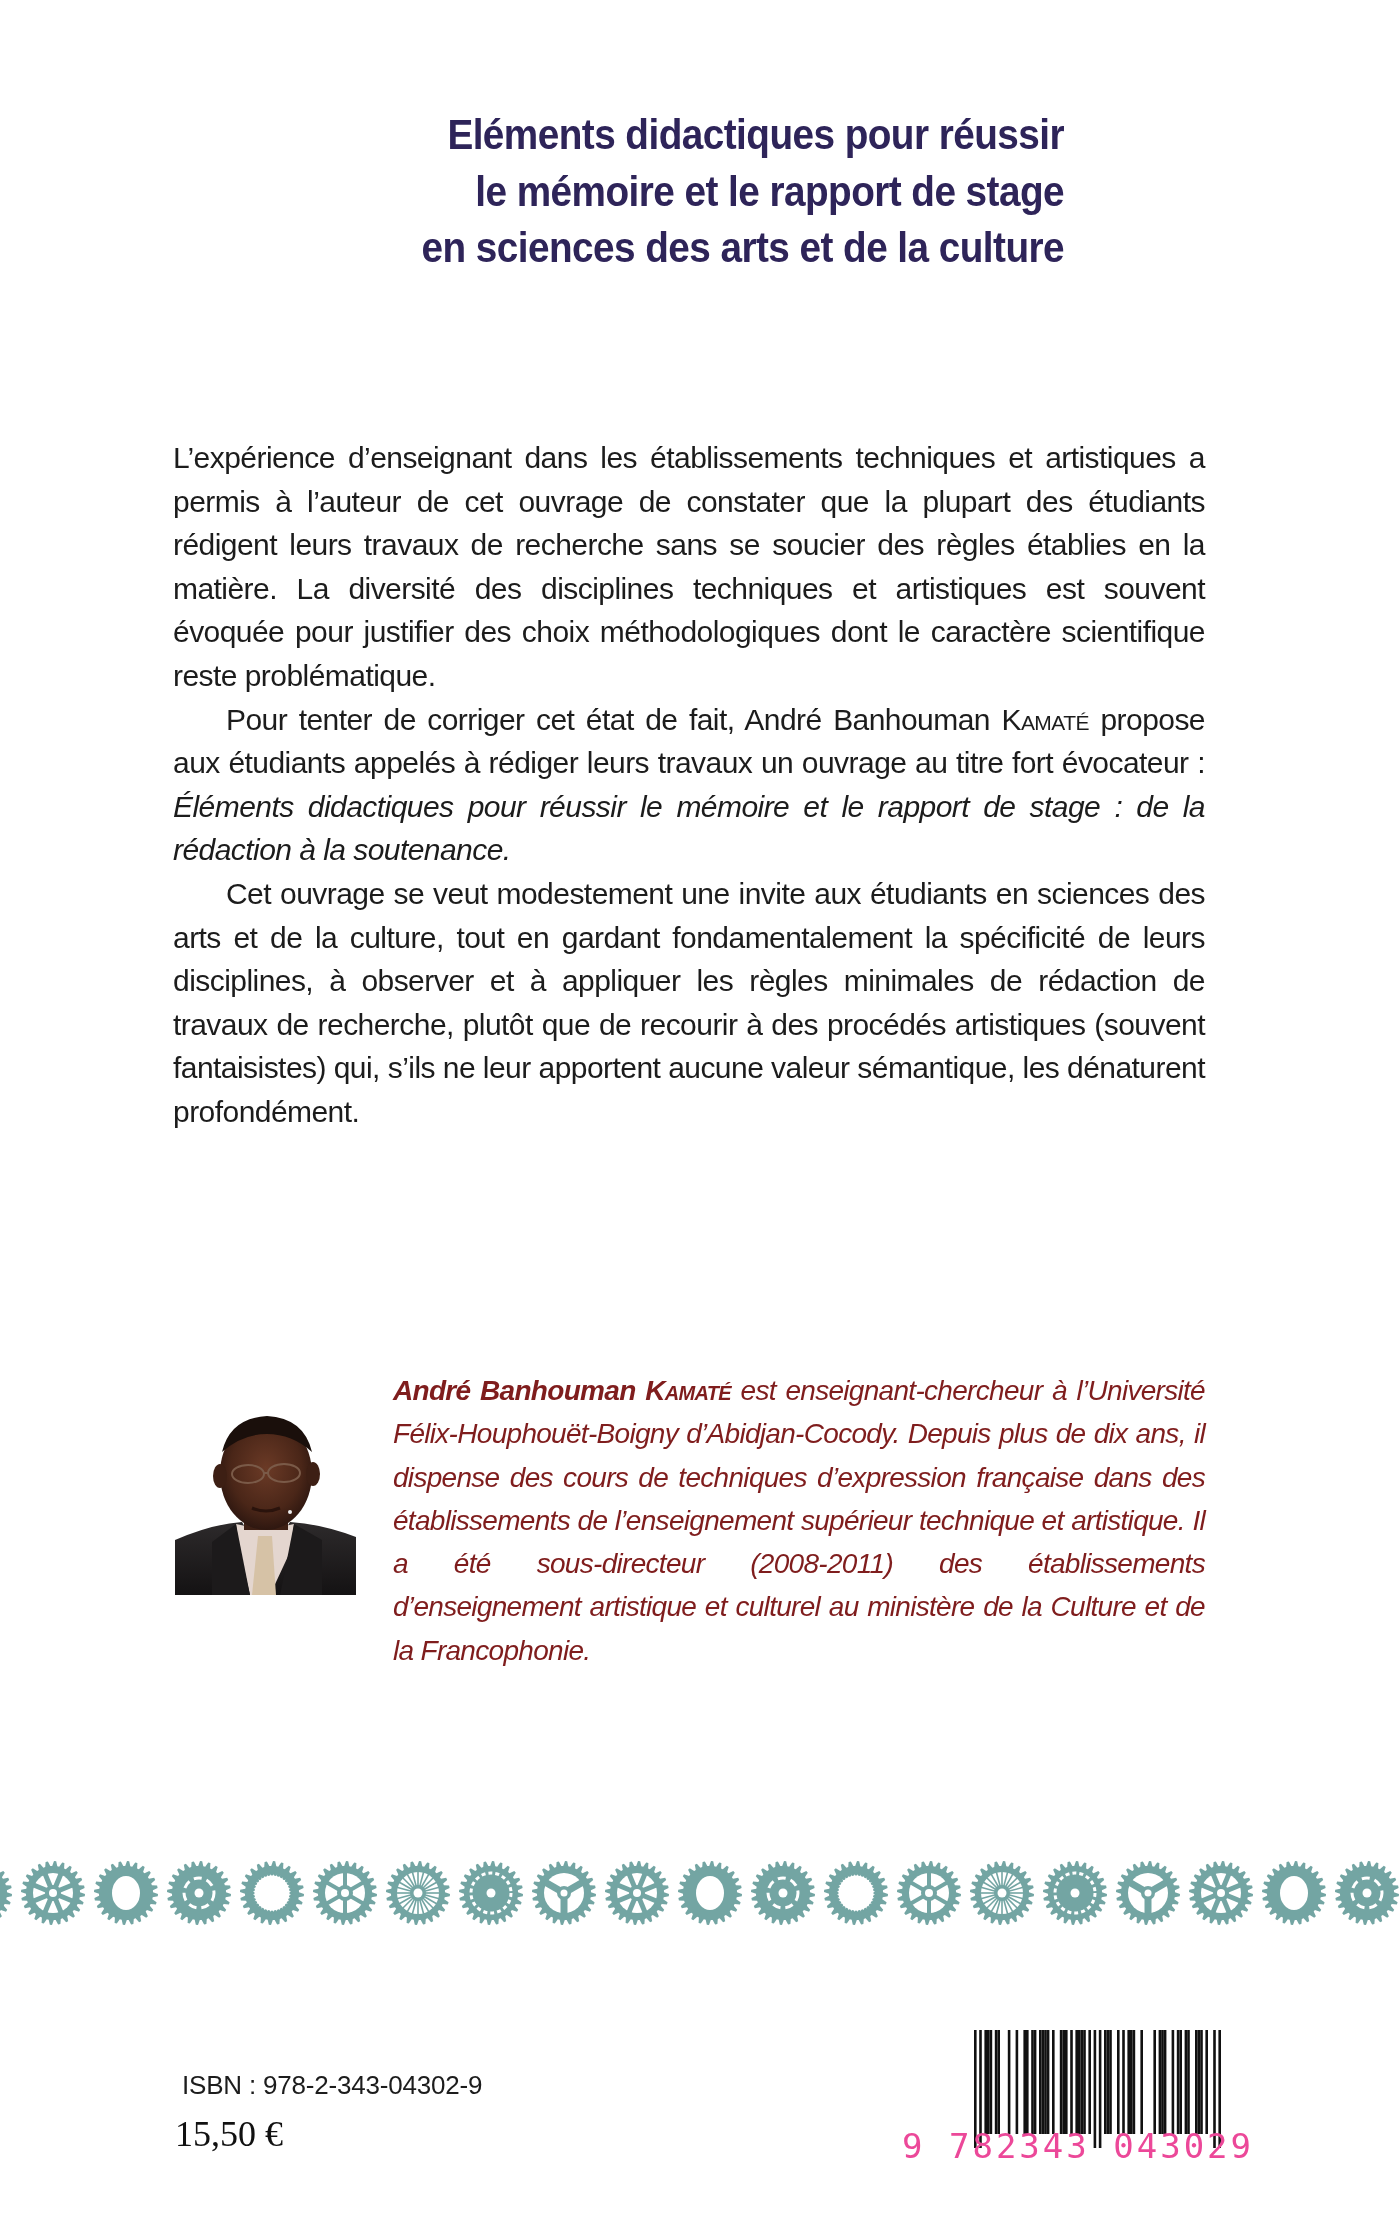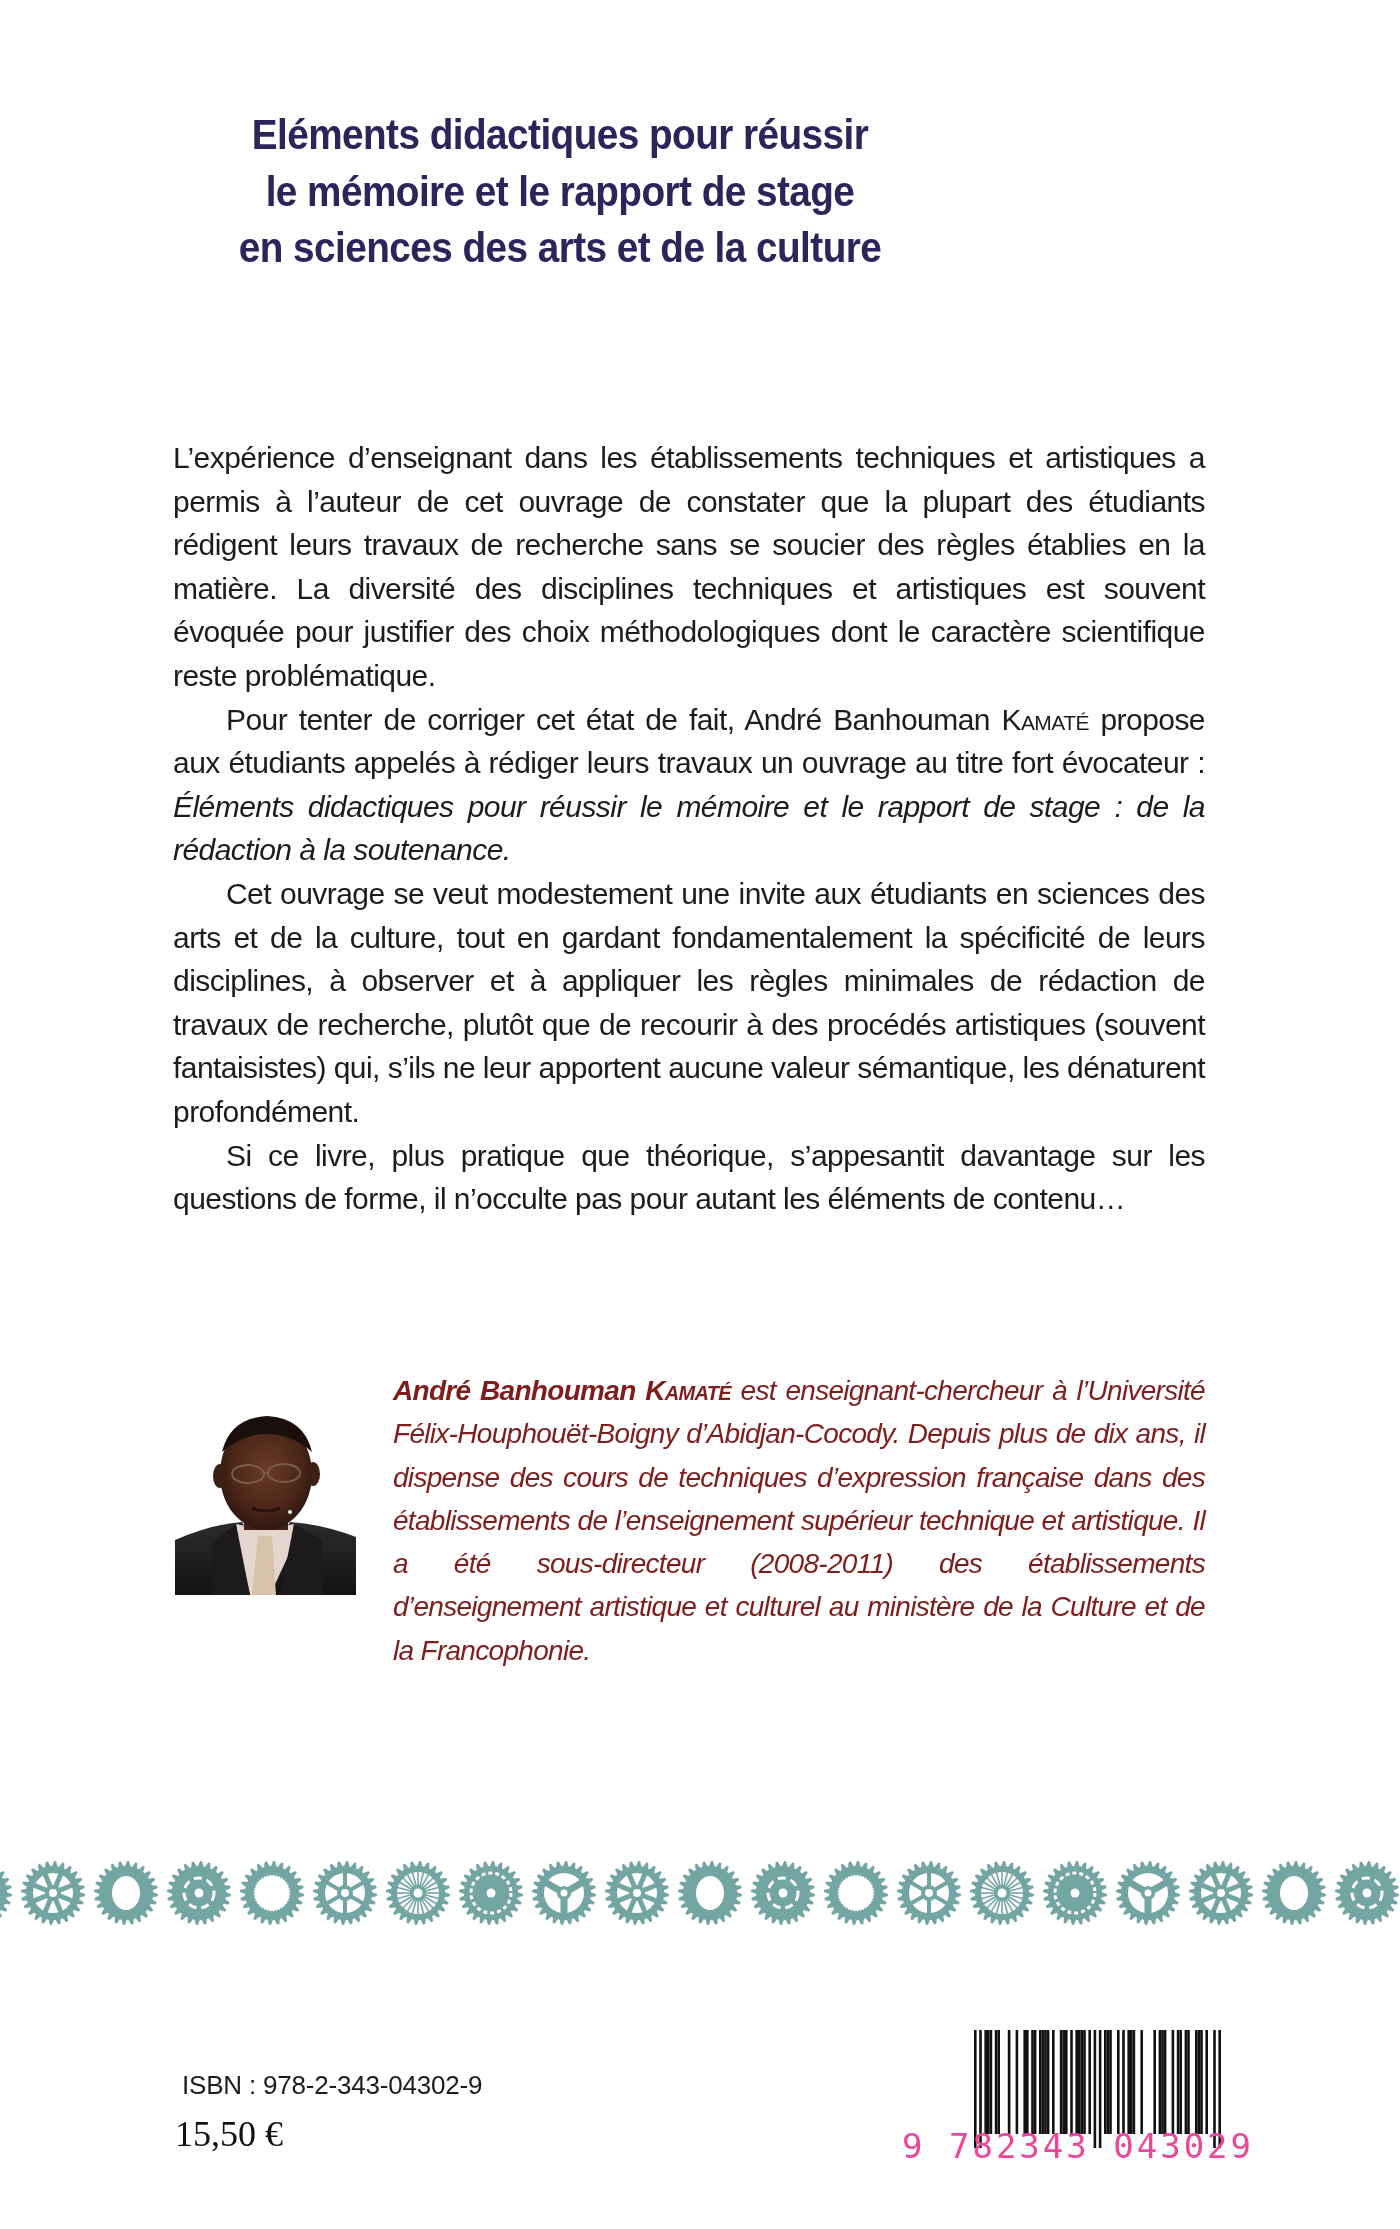--- a/index.html
+++ b/index.html
@@ -1,21 +1,21 @@
 <!DOCTYPE html>
 <html><head>
 <meta charset="utf-8">
 <style>
   * { box-sizing: border-box; margin: 0; padding: 0; }
   html, body { width: 1400px; height: 2229px; background: #ffffff; overflow: hidden; }
   body { position: relative; font-family: "Liberation Sans", sans-serif; color: #1a1a1a; }
 
   .title {
     position: absolute; left: 0; top: 106px; width: 1120px;
-    text-align: center; color: #2e2459;
+    text-align: right; color: #2e2459;
     font-family: "Liberation Sans", sans-serif; font-weight: bold;
     font-size: 43px; line-height: 56.5px; letter-spacing: -0.6px;
   }
   .title .tl { display: block; transform: scaleX(0.9); }
 
   .blurb {
     position: absolute; left: 173px; top: 436px; width: 1032px;
     font-family: "Liberation Sans", sans-serif; font-size: 30px;
     line-height: 43.6px; text-align: justify; color: #1c1c1c;
     letter-spacing: -0.55px;
@@ -71,21 +71,20 @@
 <h1 class="title">
   <span class="tl">Eléments didactiques pour réussir</span>
   <span class="tl">le mémoire et le rapport de stage</span>
   <span class="tl">en sciences des arts et de la culture</span>
 </h1>
 
 <div class="blurb">
   <p>L’expérience d’enseignant dans les établissements techniques et artistiques a permis à l’auteur de cet ouvrage de constater que la plupart des étudiants rédigent leurs travaux de recherche sans se soucier des règles établies en la matière. La diversité des disciplines techniques et artistiques est souvent évoquée pour justifier des choix méthodologiques dont le caractère scientifique reste problématique.</p>
   <p class="ind"><span>Pour tenter de corriger cet état de fait, André Banhouman </span><span class="sc">Kamaté</span><span> propose aux étudiants appelés à rédiger leurs travaux un ouvrage au titre fort évocateur : </span><em>Éléments didactiques pour réussir le mémoire et le rapport de stage : de la rédaction à la soutenance.</em></p>
   <p class="ind">Cet ouvrage se veut modestement une invite aux étudiants en sciences des arts et de la culture, tout en gardant fondamentalement la spécificité de leurs disciplines, à observer et à appliquer les règles minimales de rédaction de travaux de recherche, plutôt que de recourir à des procédés artistiques (souvent fantaisistes) qui, s’ils ne leur apportent aucune valeur sémantique, les dénaturent profondément.</p>
-  <p class="ind">Si ce livre, plus pratique que théorique, s’appesantit davantage sur les questions de forme, il n’occulte pas pour autant les éléments de contenu…</p>
 </div>
 
 <div class="bio">
   <div class="float-spacer"></div>
   <strong><span>André Banhouman </span><span class="sc">Kamaté</span></strong><span> est enseignant-chercheur à l’Université Félix-Houphouët-Boigny d’Abidjan-Cocody. Depuis plus de dix ans, il dispense des cours de techniques d’expression française dans des établissements de l’enseignement supérieur technique et artistique. Il a été sous-directeur (2008-2011) des établissements d’enseignement artistique et culturel au ministère de la Culture et de la Francophonie.</span>
 </div>
 
 <div class="photo">
   <svg width="186" height="183" viewBox="0 0 186 183">
     <defs>

